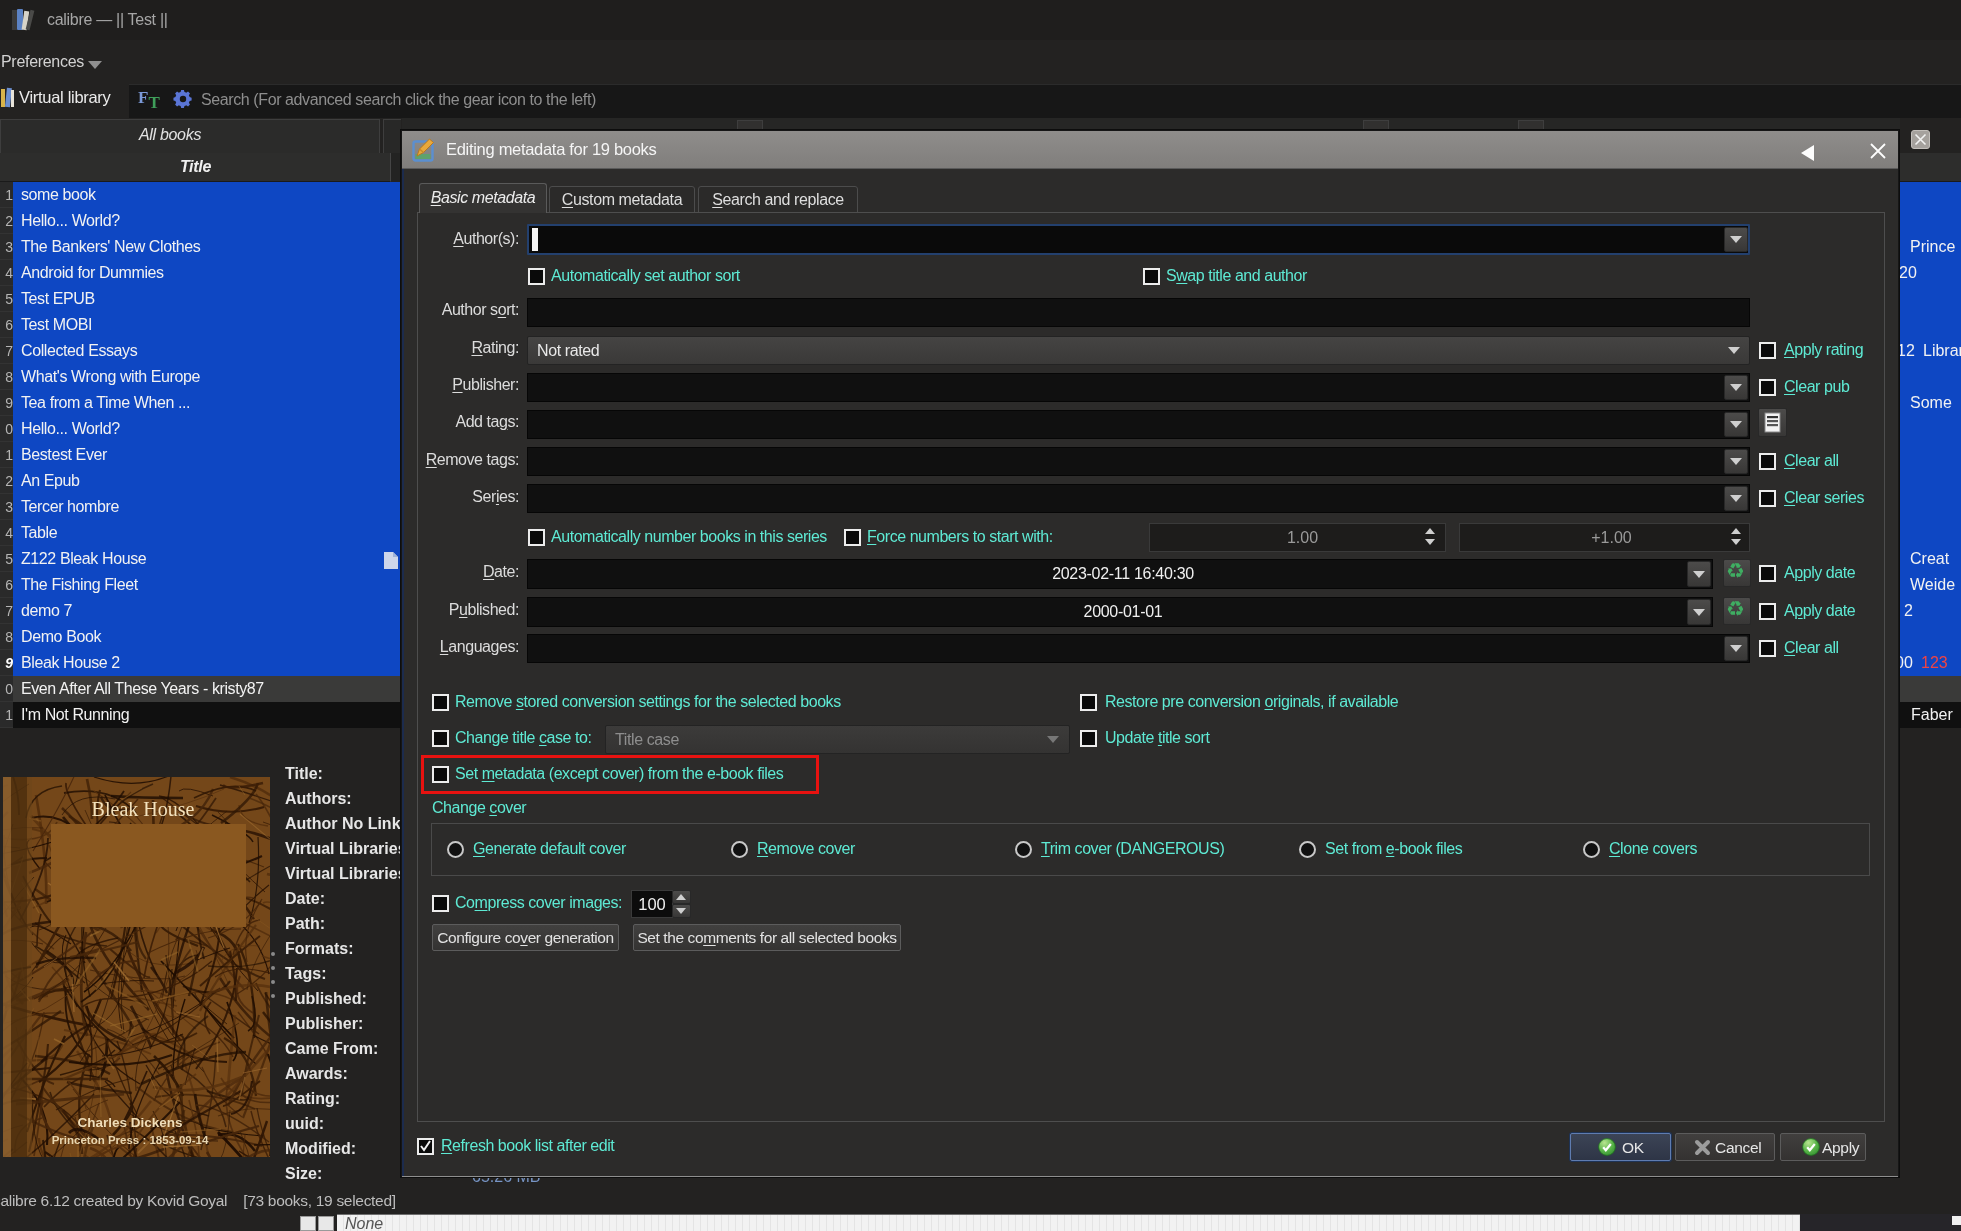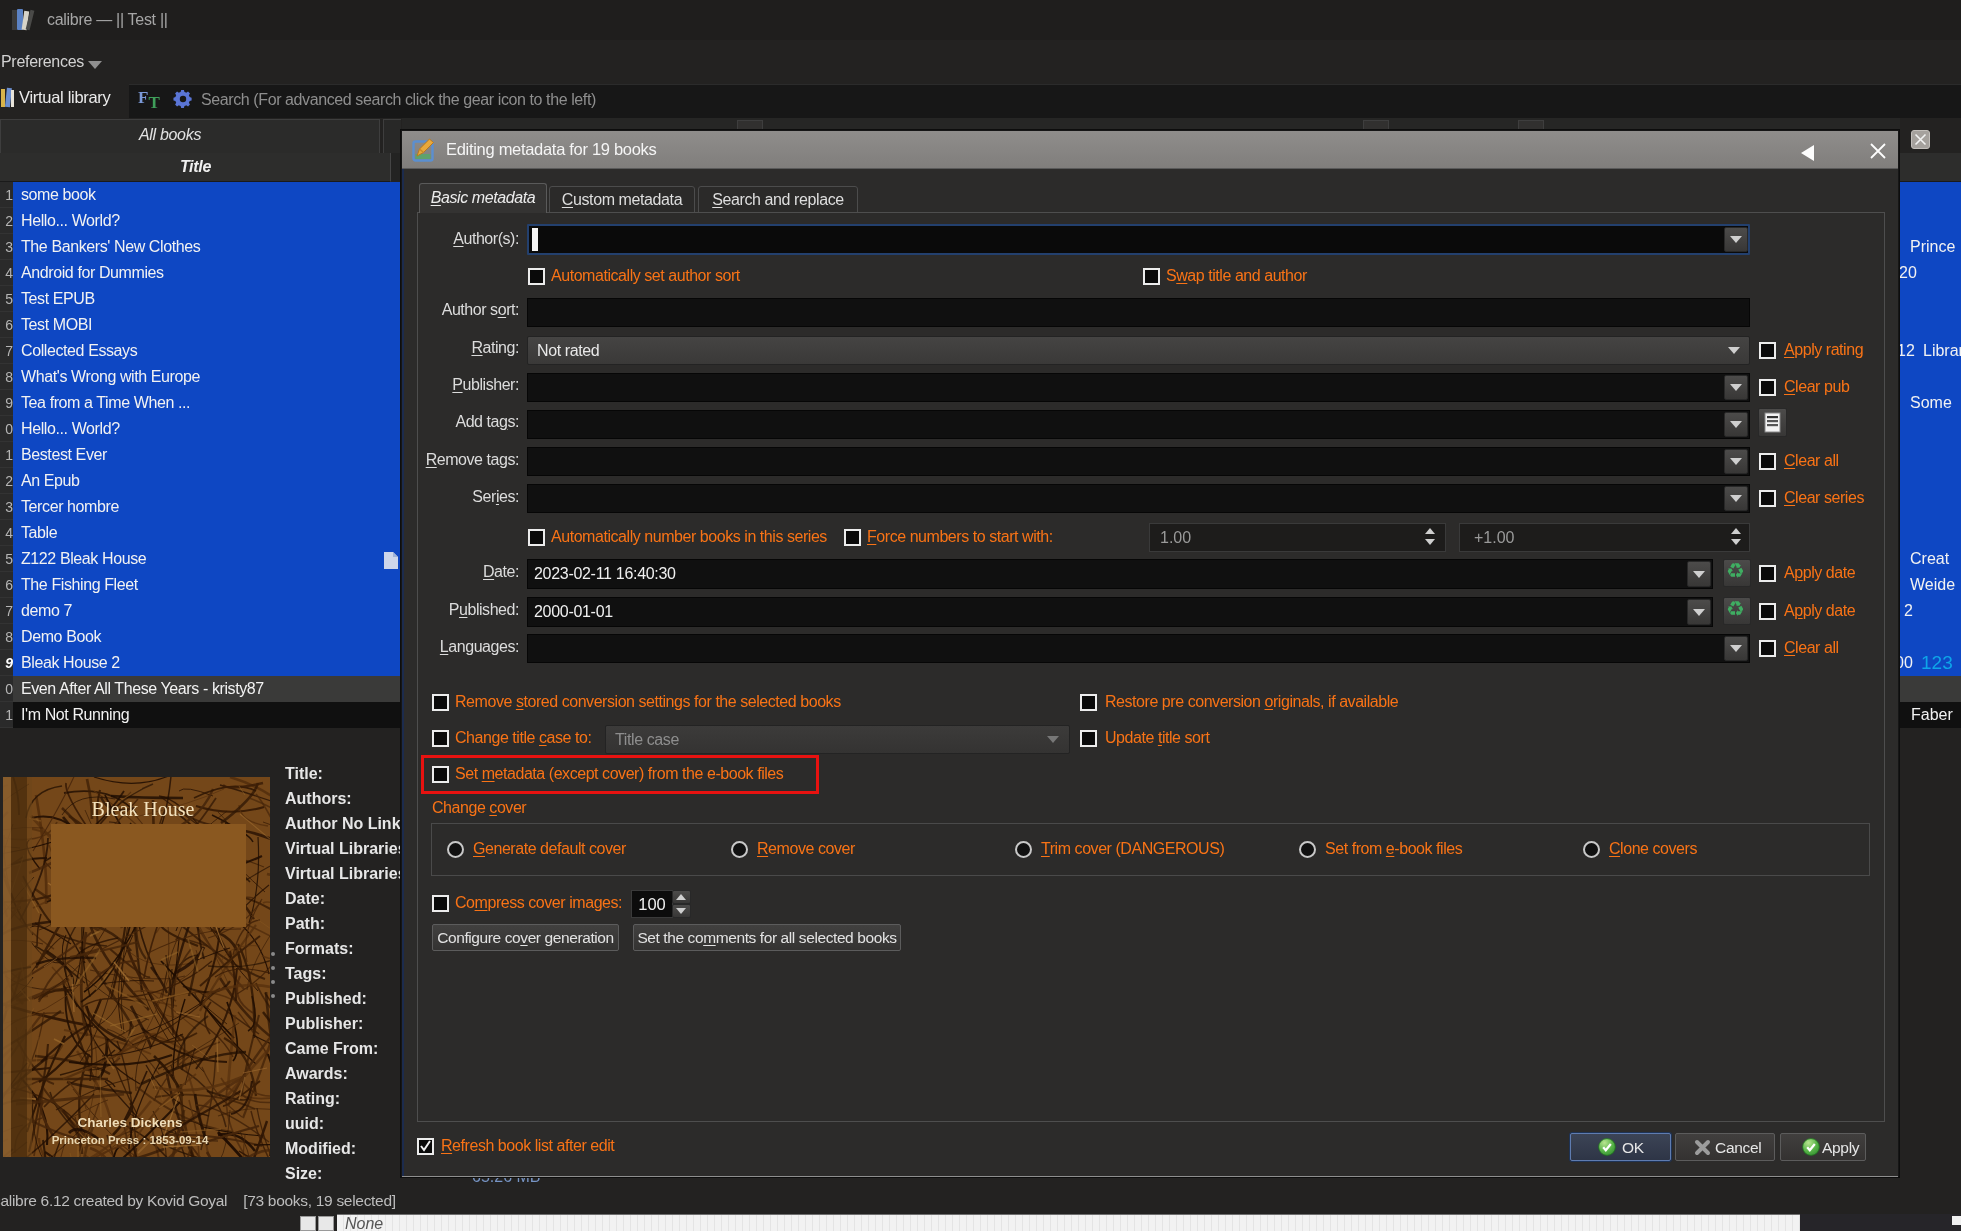--- a/index.html
+++ b/index.html
@@ -2,26 +2,26 @@
 <html><head><meta charset="utf-8">
 <style>
 html,body{margin:0;padding:0;}
 body{width:1961px;height:1231px;position:relative;overflow:hidden;background:#232221;font-family:"Liberation Sans",sans-serif;-webkit-font-smoothing:antialiased;}
 .abs{position:absolute;}
 .row{position:absolute;left:13px;width:1948px;height:26px;color:#f2f2f2;font-size:16px;letter-spacing:-0.4px;line-height:26px;white-space:nowrap;}
 .row span{padding-left:8px;}
 .gut{position:absolute;left:0;width:13px;height:26px;background:#2a2a2a;color:#b5b5b5;font-size:14px;line-height:26px;text-align:right;border-bottom:1px solid #333;box-sizing:border-box;}
 .dlbl{position:absolute;left:285px;color:#e6e6e6;font-weight:bold;font-size:16px;white-space:nowrap;}
 .flbl{position:absolute;color:#dcdcdc;font-size:16px;letter-spacing:-0.45px;text-align:right;white-space:nowrap;}
-.field{position:absolute;background:#101010;border:1px solid #060606;box-sizing:border-box;}
+.field{position:absolute;background:#101010;border:1px solid #060606;box-sizing:border-box;text-align:center;}
 .combo{position:absolute;background:linear-gradient(#454443,#3a3938);border:1px solid #232323;box-sizing:border-box;border-radius:2px;}
 .arrbtn{position:absolute;background:linear-gradient(#4c4b4a,#383736);border:1px solid #282828;box-sizing:border-box;border-radius:2px;}
 .arr{position:absolute;width:0;height:0;border-left:6px solid transparent;border-right:6px solid transparent;border-top:7px solid #cfcfcf;}
 .cb{position:absolute;width:17px;height:17px;background:#0a0a0a;border:2px solid #ececec;box-sizing:border-box;}
-.cblbl{position:absolute;color:#f97316;font-size:16px;letter-spacing:-0.45px;white-space:nowrap;text-align:right;}
+.cblbl{position:absolute;color:#5eead4;font-size:16px;letter-spacing:-0.45px;white-space:nowrap;text-align:right;}
 .radio{position:absolute;width:17px;height:17px;border-radius:50%;background:#111;border:2px solid #c8c8c8;box-sizing:border-box;}
 .btn{position:absolute;background:linear-gradient(#41403f,#343332);border:1px solid #5c5c5c;border-radius:2px;box-sizing:border-box;color:#e2e2e2;font-size:15.5px;letter-spacing:-0.4px;text-align:center;white-space:nowrap;}
 u{text-decoration:underline;text-underline-offset:2px;}
 </style></head>
 <body>
 
 <div class="abs" style="left:0;top:0;width:1961px;height:40px;background:#1f1e1d;"></div>
 <svg class="abs" style="left:9px;top:6px" width="28" height="28" viewBox="0 0 28 28">
     <rect x="3" y="4" width="5" height="20" fill="#3a3a3a"></rect>
     <rect x="8" y="3" width="6" height="21" rx="1" fill="#5b82c4"></rect>
@@ -102,21 +102,21 @@
 <div class="gut" style="top:702px;">1</div>
 <div class="abs" style="left:1910px;top:234px;height:26px;line-height:26px;color:#f2f2f2;font-size:16px;">Prince</div>
 <div class="abs" style="left:1899px;top:260px;height:26px;line-height:26px;color:#f2f2f2;font-size:16px;">20</div>
 <div class="abs" style="left:1897px;top:338px;height:26px;line-height:26px;color:#f2f2f2;font-size:16px;">12</div>
 <div class="abs" style="left:1923px;top:338px;height:26px;line-height:26px;color:#f2f2f2;font-size:16px;">Librar</div>
 <div class="abs" style="left:1910px;top:390px;height:26px;line-height:26px;color:#f2f2f2;font-size:16px;">Some</div>
 <div class="abs" style="left:1910px;top:546px;height:26px;line-height:26px;color:#f2f2f2;font-size:16px;">Creat</div>
 <div class="abs" style="left:1910px;top:572px;height:26px;line-height:26px;color:#f2f2f2;font-size:16px;">Weide</div>
 <div class="abs" style="left:1904px;top:598px;height:26px;line-height:26px;color:#f2f2f2;font-size:16px;">2</div>
 <div class="abs" style="left:1895px;top:650px;height:26px;line-height:26px;color:#f2f2f2;font-size:16px;">00</div>
-<div class="abs" style="left:1921px;top:650px;height:26px;line-height:26px;color:#0ea5e9;font-size:19px;">123</div>
+<div class="abs" style="left:1921px;top:650px;height:26px;line-height:26px;color:#ef4444;font-size:16px;">123</div>
 <div class="abs" style="left:1911px;top:702px;height:26px;line-height:26px;color:#f2f2f2;font-size:16px;">Faber</div>
 </div>
 
 <svg class="abs" style="left:383px;top:551px" width="16" height="19" viewBox="0 0 16 19">
     <path d="M1 1h9l5 5v12H1z" fill="#cdd6ea"></path>
     <path d="M10 1l5 5h-5z" fill="#9fb3d8"></path>
   </svg>
 
 <div class="abs" style="left:1911px;top:130px;width:19px;height:19px;background:#a5a19d;border:1px solid #c2beba;border-radius:3px;box-sizing:border-box;"></div>
 <svg class="abs" style="left:1914px;top:133px" width="13" height="13" viewBox="0 0 13 13">

